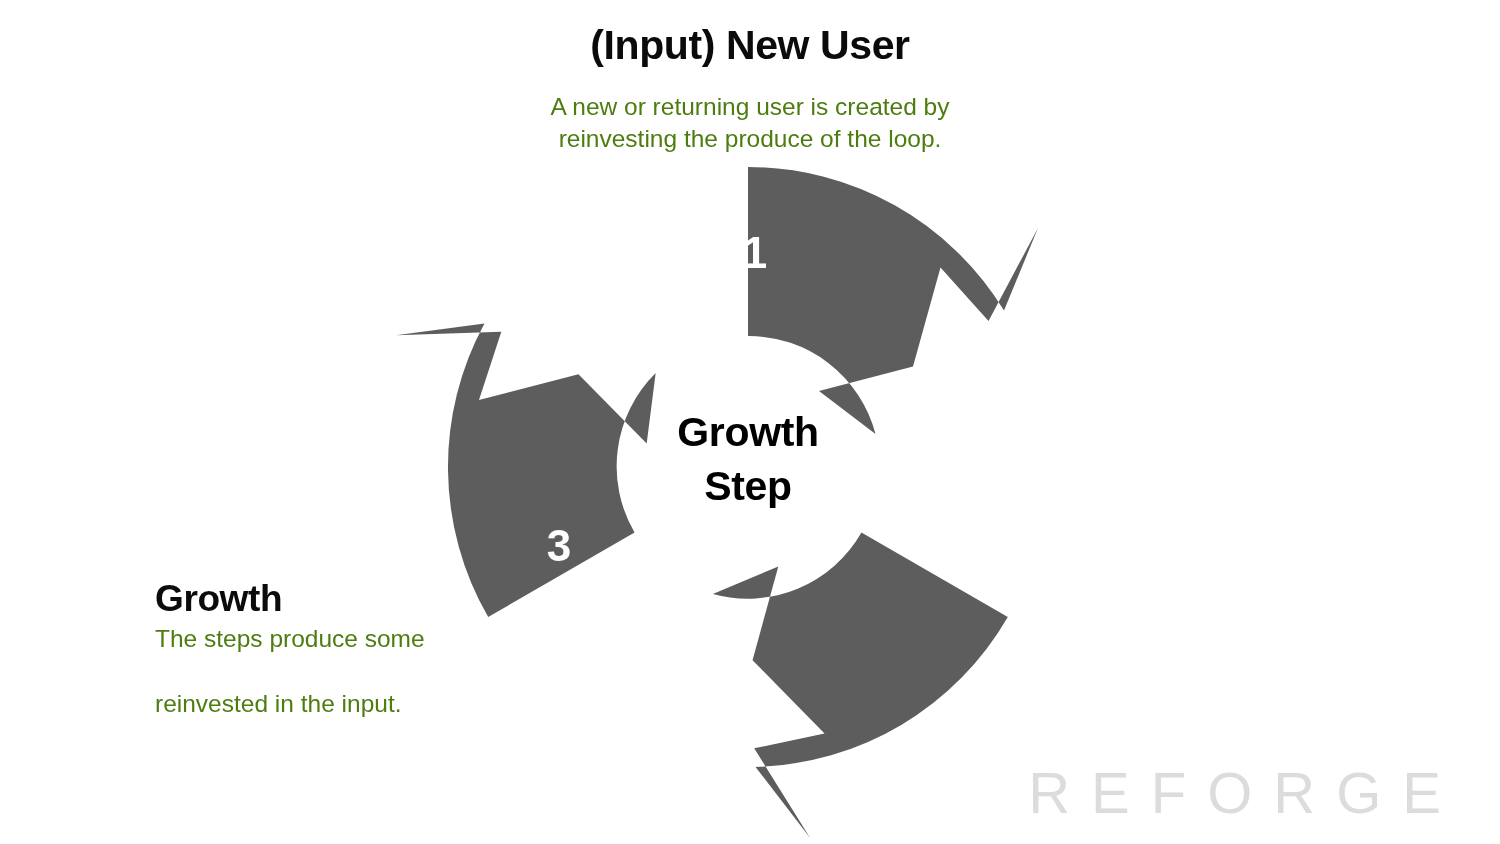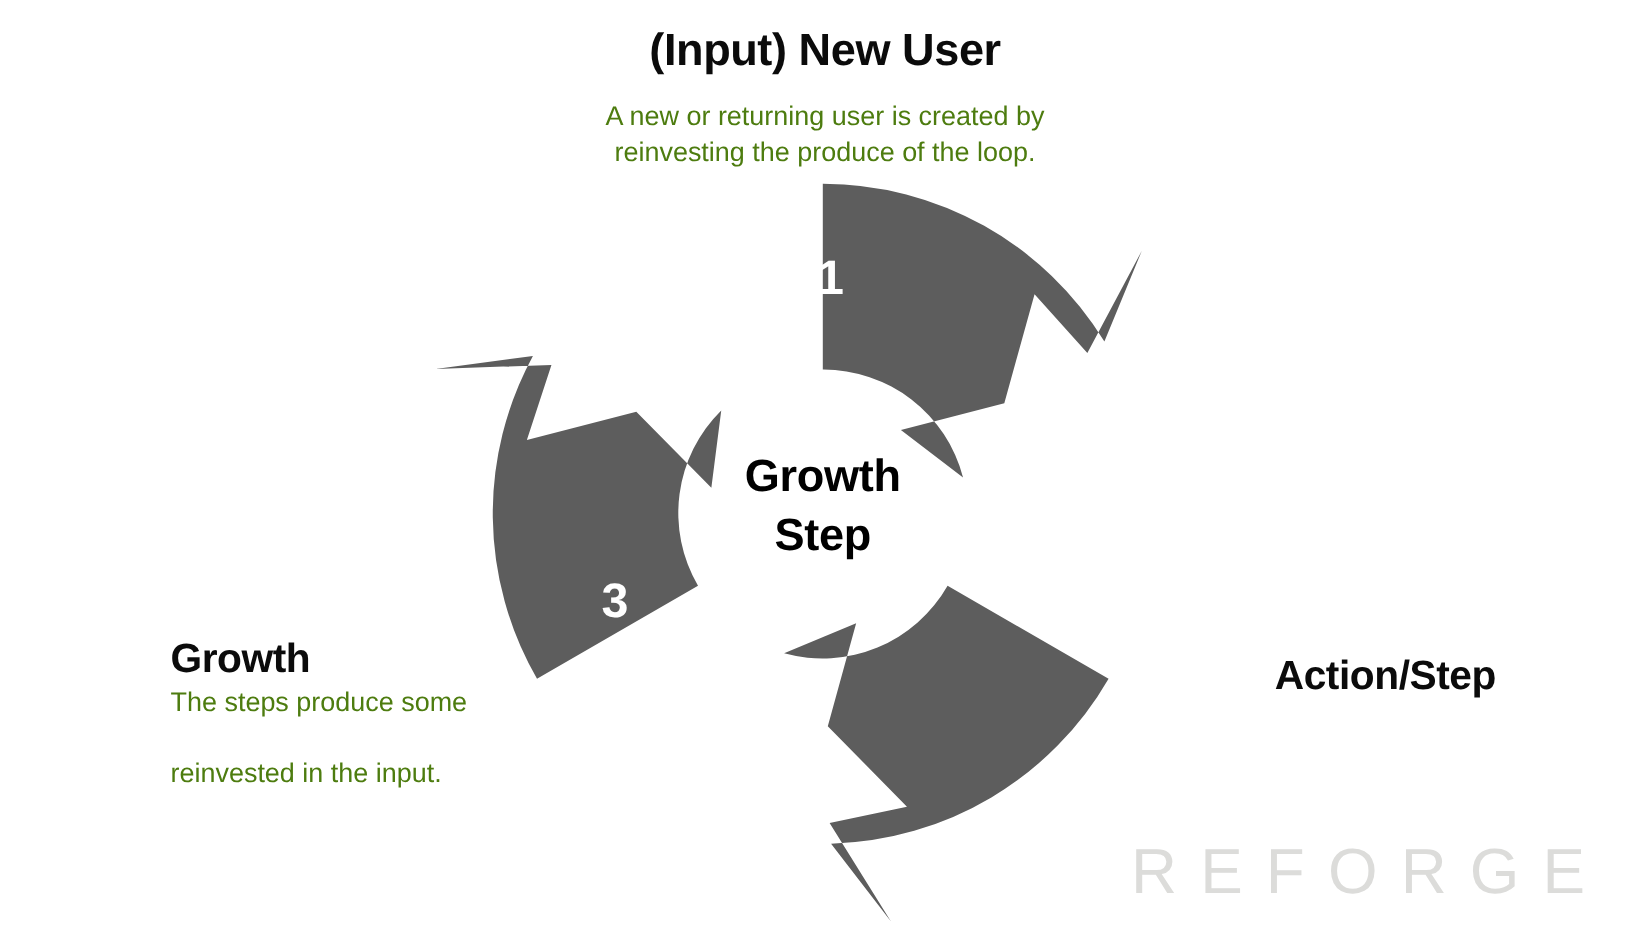--- a/index.html
+++ b/index.html
@@ -164,21 +164,20 @@
 
   <div class="annotation" id="ann-input">
     <p class="ann-title">(Input) New User</p>
     <p class="ann-body">
       <span>A new or returning user is created by</span><br>
       <span>reinvesting the produce of the loop.</span>
     </p>
   </div>
 
   <div class="annotation" id="ann-action">
-    <p class="ann-title">Action/Step</p>
     <p class="ann-body">
       <br>
     </p>
   </div>
 
   <div class="annotation" id="ann-output">
     <p class="ann-title">Growth</p>
     <p class="ann-body">
       <span>The steps produce some</span><br>
       <br>

